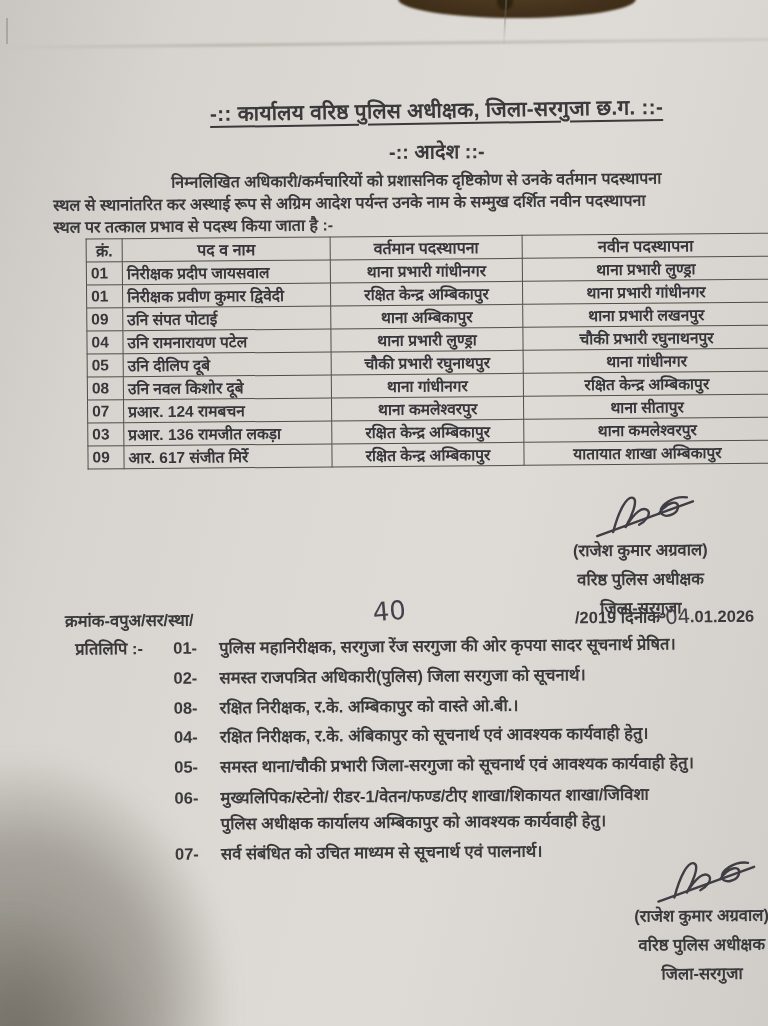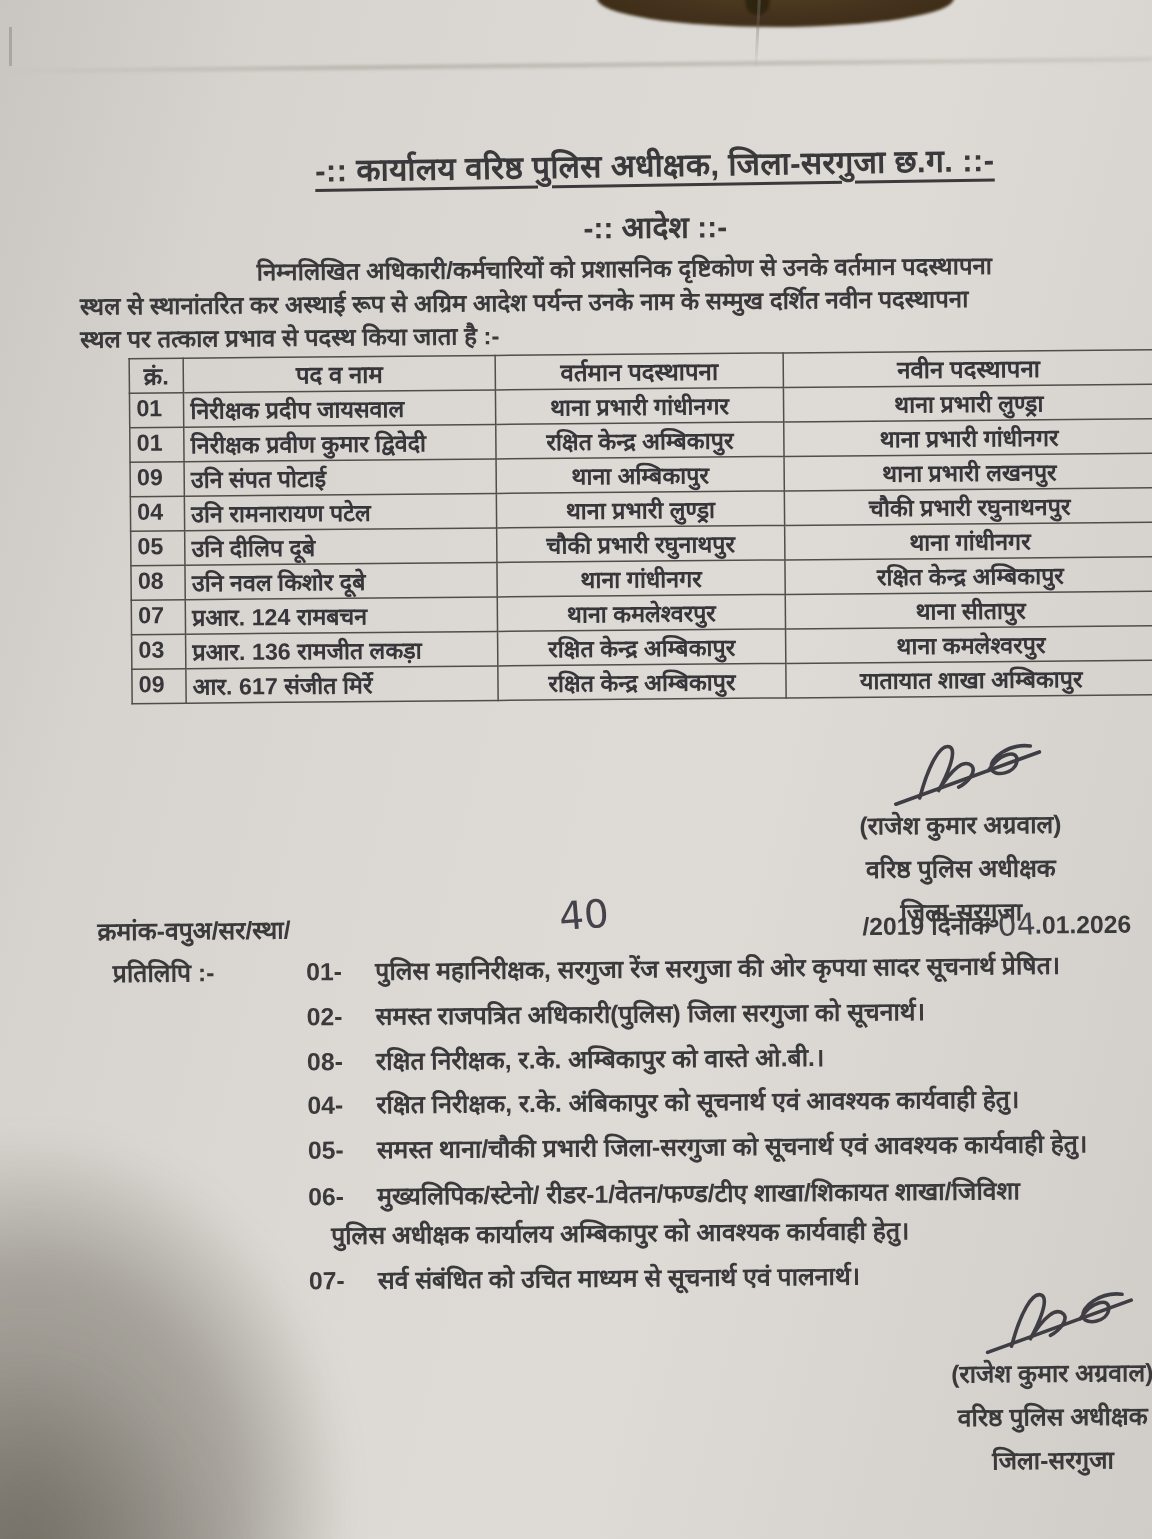--- a/index.html
+++ b/index.html
@@ -99,21 +99,21 @@
   }
   .ref-right{position:absolute;left:574px;top:6px;font-size:16.5px;white-space:nowrap;}
   .hand-date{
     display:inline-block;font-size:20px;font-weight:400;color:#44434b;
     transform:rotate(-3deg) translateY(1px);font-family:"DejaVu Sans",sans-serif;
   }
 
   .copies{position:absolute;left:0;top:634px;width:768px;font-weight:bold;font-size:16.5px;}
   .copies-label{position:absolute;left:74px;top:0;white-space:nowrap;}
   .citem{position:absolute;left:172px;white-space:nowrap;}
-  .citem .n{display:inline-block;width:46px;margin-left:31px;}
+  .citem .n{display:inline-block;width:46px;}
   .citem .t{display:inline-block;}
   .ci0{top:0;}  .ci1{top:30px;} .ci2{top:60px;} .ci3{top:89px;}
   .ci4{top:119px;} .ci5{top:150px;} .ci5b{top:176px;left:218px;} .ci6{top:206px;}
 </style>
 </head>
 <body>
 
 <div class="page">
 
   <div class="bg-gap"></div>

